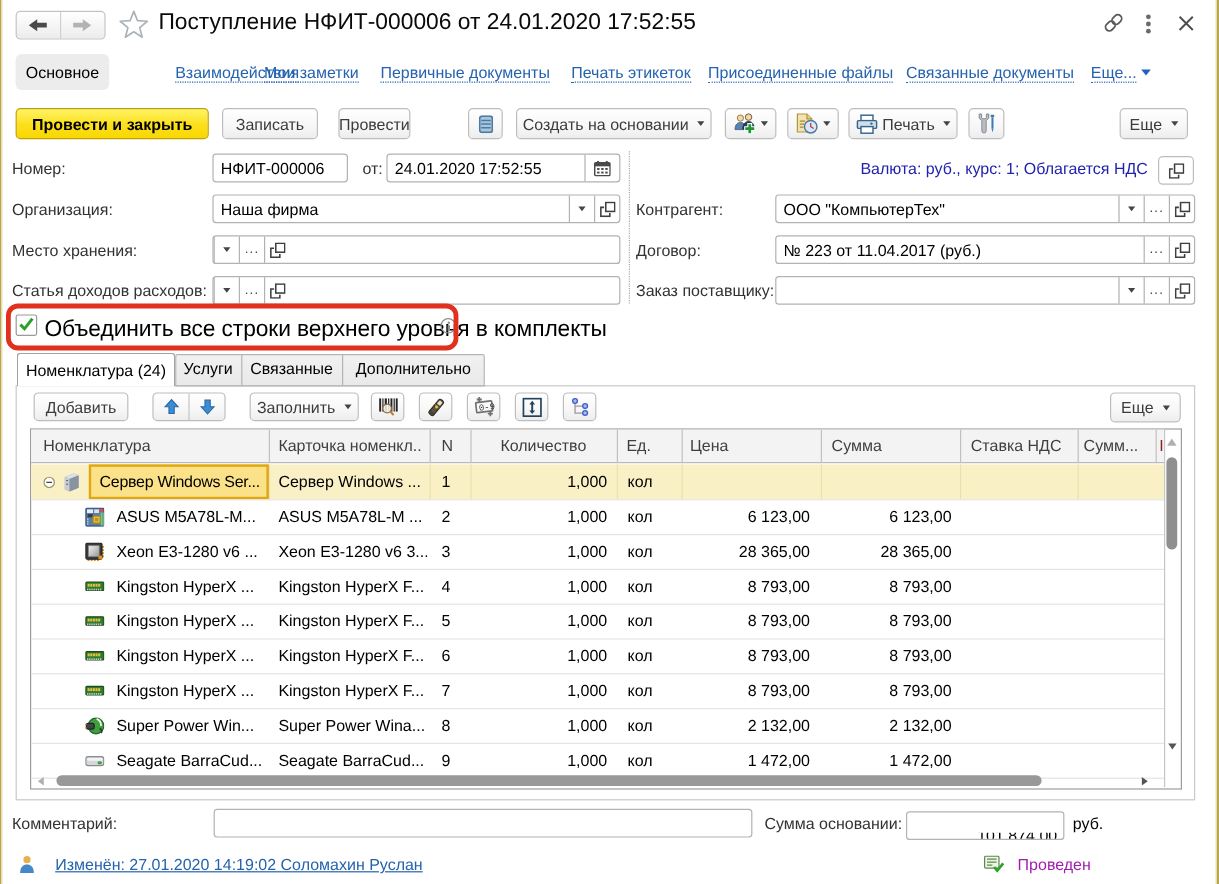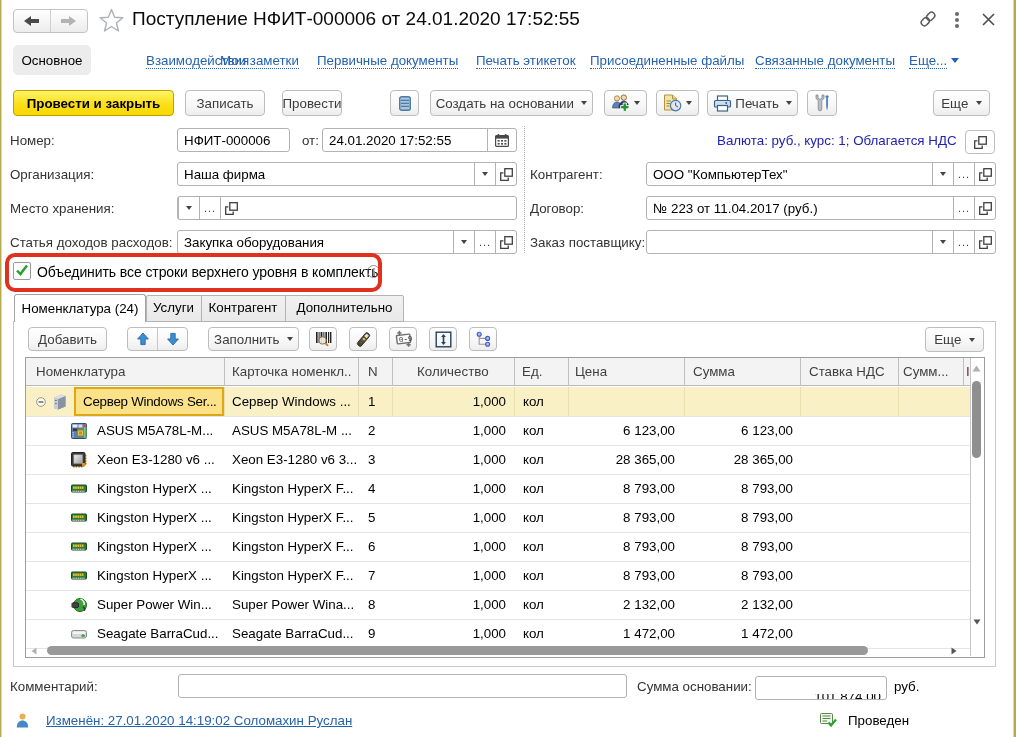--- a/index.html
+++ b/index.html
@@ -153,21 +153,20 @@
   <div class="sec">
       <svg width="13" height="13" viewBox="0 0 13 13">
         <rect x="4.8" y="0.7" width="7.5" height="7.5" fill="none" stroke="#3f3f3f" stroke-width="1.3"></rect>
         <path d="M3.4 4.8 H0.7 V12.3 H8.2 V9.6" fill="none" stroke="#3f3f3f" stroke-width="1.3"></path>
       </svg>
     </div>
 </div>
 
 <div class="lbl" style="left:10px;top:235px;">Статья доходов расходов:</div>
 <div class="fld" style="left:177px;top:230px;width:340px;height:24px;">
-  <div class="tx">Закупка оборудования</div>
   <div class="sec">
       <span class="caretsm"></span>
     </div>
   <div class="sec" style="font-size:11px;letter-spacing:1px;color:#3f3f3f;">...</div>
   <div class="sec">
       <svg width="13" height="13" viewBox="0 0 13 13">
         <rect x="4.8" y="0.7" width="7.5" height="7.5" fill="none" stroke="#3f3f3f" stroke-width="1.3"></rect>
         <path d="M3.4 4.8 H0.7 V12.3 H8.2 V9.6" fill="none" stroke="#3f3f3f" stroke-width="1.3"></path>
       </svg>
     </div>
@@ -223,33 +222,33 @@
         <path d="M3.4 4.8 H0.7 V12.3 H8.2 V9.6" fill="none" stroke="#3f3f3f" stroke-width="1.3"></path>
       </svg>
     </div>
 </div>
 
 <div class="abs" style="left:13px;top:262px;width:16px;height:16px;background:#fff;border:1px solid #9a9a9a;border-radius:2px;">
   <svg class="abs" style="left:1px;top:1px;" width="14" height="13" viewBox="0 0 14 13">
       <path d="M2 6.5 L5.4 10 L12 1.5" fill="none" stroke="#2aa02a" stroke-width="2.5"></path>
     </svg>
 </div>
-<div class="abs" style="left:37px;top:264px;color:#000;font-size:14px;letter-spacing:-0.09px;">Объединить все строки верхнего уровня в комплекты</div>
+<div class="abs" style="left:37px;top:264px;color:#000;font-size:19px;letter-spacing:-0.09px;">Объединить все строки верхнего уровня в комплекты</div>
 <div class="abs" style="left:367px;top:265px;width:13px;height:13px;border:1.5px solid #8f8f8f;border-radius:50%;box-sizing:border-box;">
   <div class="abs" style="left:4.6px;top:2px;width:2px;height:2px;background:#8f8f8f;border-radius:50%;"></div>
   <div class="abs" style="left:4.6px;top:5px;width:2px;height:4.5px;background:#8f8f8f;"></div>
 </div>
 <div class="abs" style="left:5px;top:253px;width:377px;height:39px;border:4px solid #e0301e;border-radius:10px;box-sizing:border-box;"></div>
 
 <div class="abs" style="left:13px;top:321px;width:983px;height:346px;border:1px solid #c9c9c9;box-sizing:border-box;"></div>
 <div class="abs" style="left:146px;top:295px;width:258px;height:27px;background:linear-gradient(#f1f1f1,#e9e9e9);border:1px solid #b3b3b3;box-sizing:border-box;border-radius:2px 2px 0 0;"></div>
 <div class="abs" style="left:201px;top:295px;width:1px;height:26px;background:#b3b3b3;"></div>
 <div class="abs" style="left:285px;top:295px;width:1px;height:26px;background:#b3b3b3;"></div>
 <div class="cell" style="left:146px;top:295px;width:55px;height:25px;justify-content:center;">Услуги</div>
-<div class="cell" style="left:201px;top:295px;width:84px;height:25px;justify-content:center;">Контрагент</div>
+<div class="cell" style="left:201px;top:295px;width:84px;height:25px;justify-content:center;">Связанные</div>
 <div class="cell" style="left:285px;top:295px;width:119px;height:25px;justify-content:center;">Дополнительно</div>
 <div class="abs" style="left:14px;top:294px;width:132px;height:28px;background:#fff;border:1px solid #a3a3a3;border-bottom:none;box-sizing:border-box;border-radius:3px 3px 0 0;display:flex;align-items:center;justify-content:center;">Номенклатура (24)</div>
 
 <div class="btn" style="left:28px;top:327px;width:79px;height:24px;">Добавить</div>
 <div class="btn" style="left:127px;top:327px;width:61px;height:24px;padding:0;">
   <div style="flex:1;display:flex;align-items:center;justify-content:center;height:100%;border-right:1px solid #c6c6c6;">
     <svg width="14" height="14" viewBox="0 0 14 14">
         <path d="M7 1 L12.4 7 L9.2 7 L9.2 12.6 L4.8 12.6 L4.8 7 L1.6 7 Z" fill="#3d8bd0" stroke="#2a6aa8" stroke-width="0.9"></path>
       </svg>
   </div>
@@ -559,13 +558,13 @@
 <svg class="abs" style="left:16px;top:713px;" width="13" height="15" viewBox="0 0 13 15">
   <circle cx="6.5" cy="3.4" r="3" fill="#e8b04c"></circle>
   <path d="M0.8 14.5 C0.8 9.5 3.5 7.5 6.5 7.5 C9.5 7.5 12.2 9.5 12.2 14.5 Z" fill="#4488c8"></path>
 </svg>
 <div class="abs" style="left:46px;top:713px;"><span class="link" style="text-decoration:underline;">Изменён: 27.01.2020 14:19:02 Соломахин Руслан </span></div>
 <svg class="abs" style="left:820px;top:713px;" width="17" height="15" viewBox="0 0 17 15">
   <rect x="0.5" y="0.5" width="12" height="10" rx="1" fill="#eef4ea" stroke="#5a8a4a"></rect>
   <path d="M2.5 3 H10.5 M2.5 5.5 H10.5 M2.5 8 H7" stroke="#5a8a4a" stroke-width="1"></path>
   <path d="M8.5 9.5 L11 12.5 L16 6.5" fill="none" stroke="#2da12d" stroke-width="2.2"></path>
 </svg>
-<div class="abs" style="left:848px;top:713px;color:#000000;">Проведен</div>
+<div class="abs" style="left:848px;top:713px;color:#a21caf;">Проведен</div>
 
 </body></html>

